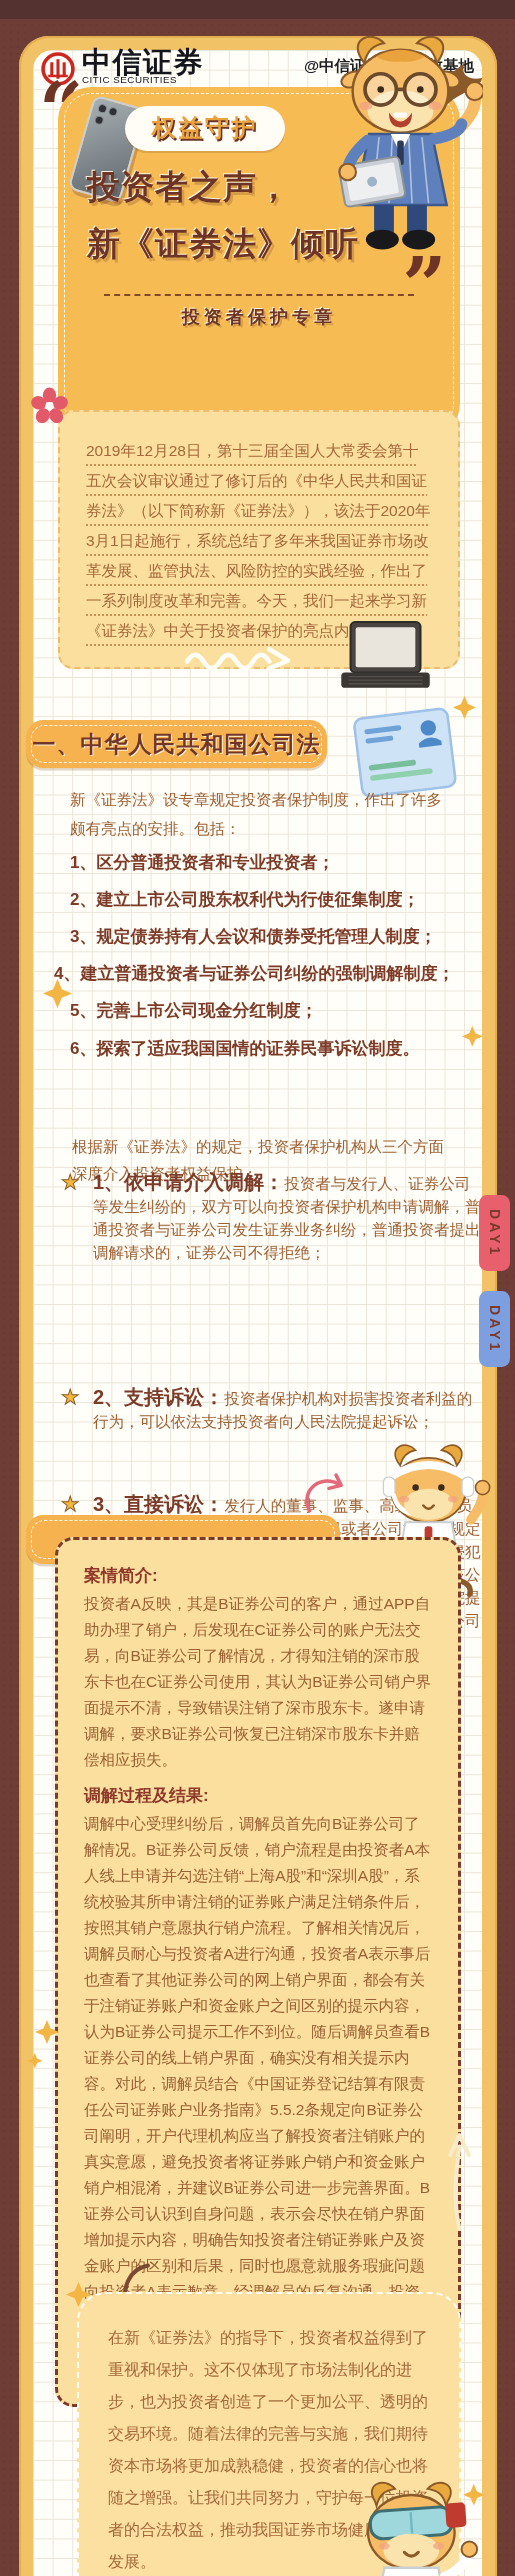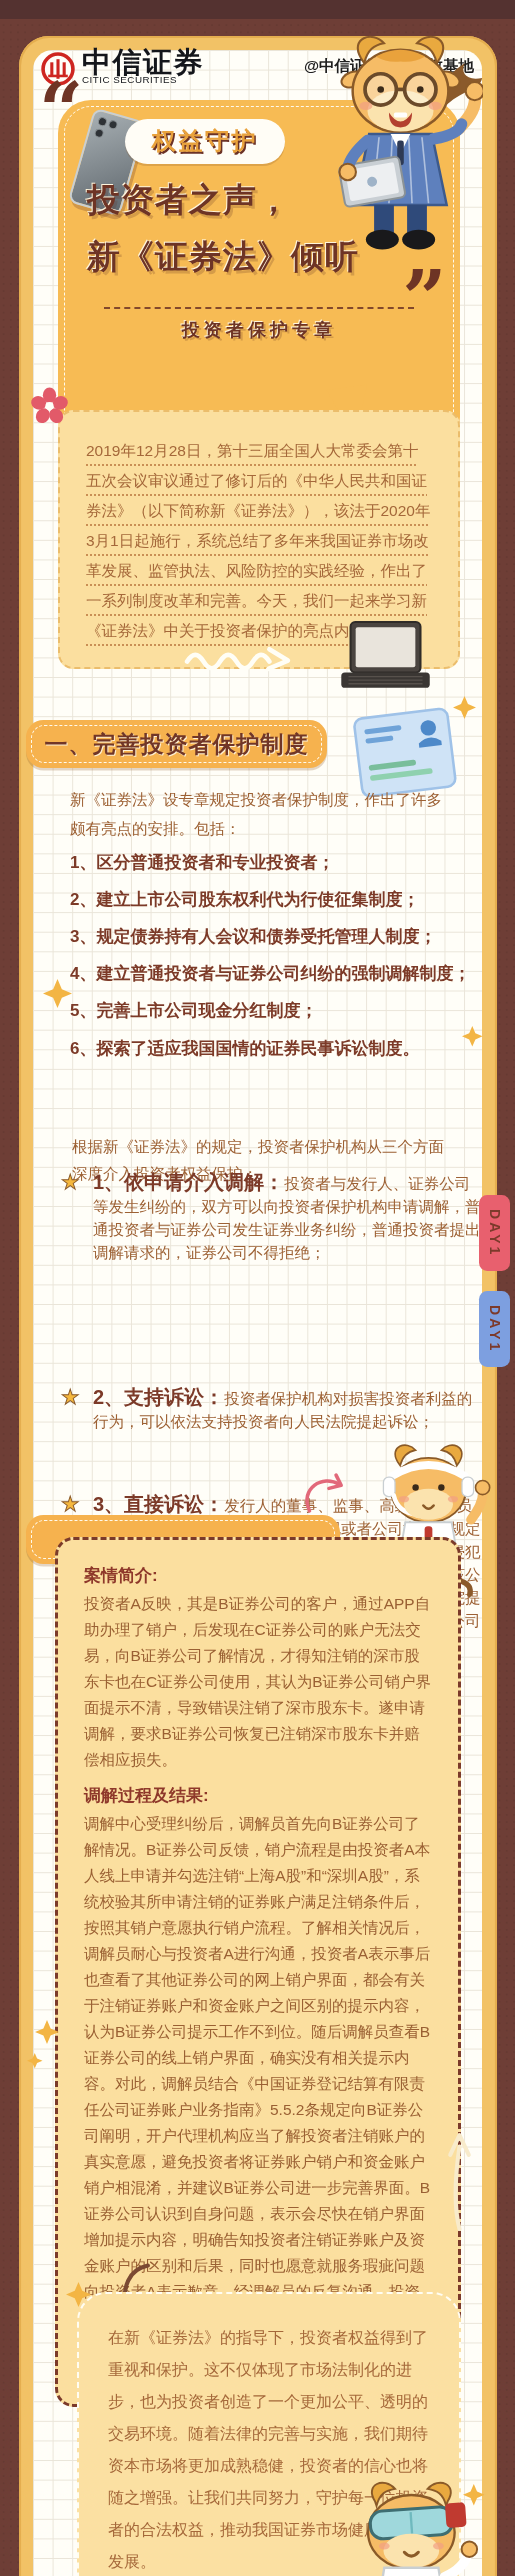--- a/index.html
+++ b/index.html
@@ -90,21 +90,21 @@
     </svg>
   </div>
   <div class="abs" style="left:82px;top:50px;">
     <div class="brand-cn">中信证券</div>
     <div class="brand-en">CITIC SECURITIES</div>
   </div>
   <div class="abs handle" style="right:41px;top:56px;">@中信证券华南投教基地</div>
 
   <div class="abs quote" style="left:39px;top:82px;">“</div>
 
-  <div class="abs bubble" style="left:58px;top:100px;width:402px;height:350px;">
+  <div class="abs bubble" style="left:58px;top:87px;width:402px;height:350px;">
     <div class="dash-inset"></div>
     <div class="phone">
       <i style="left:5.2px;top:5.2px;"></i>
         <i style="left:15.5px;top:5.2px;"></i>
         <i style="left:5.2px;top:16.5px;"></i>
     </div>
     <div class="hero-badge">
       <span>权益守护</span>
     </div>
     <div class="hero-line" style="top:78px;">投资者之声，</div>
@@ -189,21 +189,21 @@
       <g stroke="#57514C" stroke-width="2.5">
           <line x1="24" y1="108" x2="168" y2="108"></line>
           <line x1="24" y1="115" x2="168" y2="115"></line>
           <line x1="24" y1="122" x2="168" y2="122"></line>
         </g>
     </svg>
   </div>
 
   <div class="abs sec-head" style="left:26px;top:720px;width:301px;height:48px;">
     <div class="dash2"></div>
-    <span>一、完善投资者保护制度</span>
+    <span>一、中华人民共和国公司法</span>
   </div>
   <div class="abs" style="left:354px;top:707px;transform:rotate(-7deg);">
     <svg width="103" height="93" viewBox="0 0 200 180">
       <rect x="8" y="12" width="182" height="152" rx="16" fill="#CFE3F6" stroke="#9FC2E8" stroke-width="5"></rect>
       <rect x="26" y="34" width="72" height="10" rx="5" fill="#6FA3D8"></rect>
       <rect x="26" y="52" width="54" height="10" rx="5" fill="#6FA3D8"></rect>
       <circle cx="150" cy="46" r="15" fill="#4D89C9"></circle>
       <path d="M128,74 q22,-18 44,0 l0,8 l-44,0 Z" fill="#4D89C9"></path>
       <rect x="26" y="104" width="92" height="11" rx="5" fill="#79BE9B"></rect>
       <rect x="26" y="124" width="122" height="11" rx="5" fill="#8FD1AF"></rect>
@@ -213,21 +213,21 @@
     <svg width="23" height="23" viewBox="0 0 40 40">
         <path d="M20 0 L26 14 L40 20 L26 26 L20 40 L14 26 L0 20 L14 14 Z" fill="#F3B544"></path>
       </svg>
   </div>
 
   <div class="abs lead" style="left:70px;top:785px;width:381px;">新《证券法》设专章规定投资者保护制度，作出了许多颇有亮点的安排。包括：</div>
 
   <div class="abs s1-item" style="left:70px;top:851px;">1、区分普通投资者和专业投资者；</div>
   <div class="abs s1-item" style="left:70px;top:888px;">2、建立上市公司股东权利代为行使征集制度；</div>
   <div class="abs s1-item" style="left:70px;top:925px;">3、规定债券持有人会议和债券受托管理人制度；</div>
-  <div class="abs s1-item" style="left:70px;top:962px;">4、建立普通投资者与证券公司纠纷的强制调解制度；</div>
+  <div class="abs s1-item" style="left:54px;top:962px;">4、建立普通投资者与证券公司纠纷的强制调解制度；</div>
   <div class="abs s1-item" style="left:70px;top:999px;">5、完善上市公司现金分红制度；</div>
   <div class="abs s1-item" style="left:70px;top:1037px;">6、探索了适应我国国情的证券民事诉讼制度。</div>
 
   <div class="abs" style="left:43px;top:979px;">
     <svg width="29" height="29" viewBox="0 0 40 40">
         <path d="M20 0 L26 14 L40 20 L26 26 L20 40 L14 26 L0 20 L14 14 Z" fill="#F3B544"></path>
       </svg>
   </div>
   <div class="abs" style="left:462px;top:1026px;">
     <svg width="20.6" height="20.6" viewBox="0 0 40 40">

